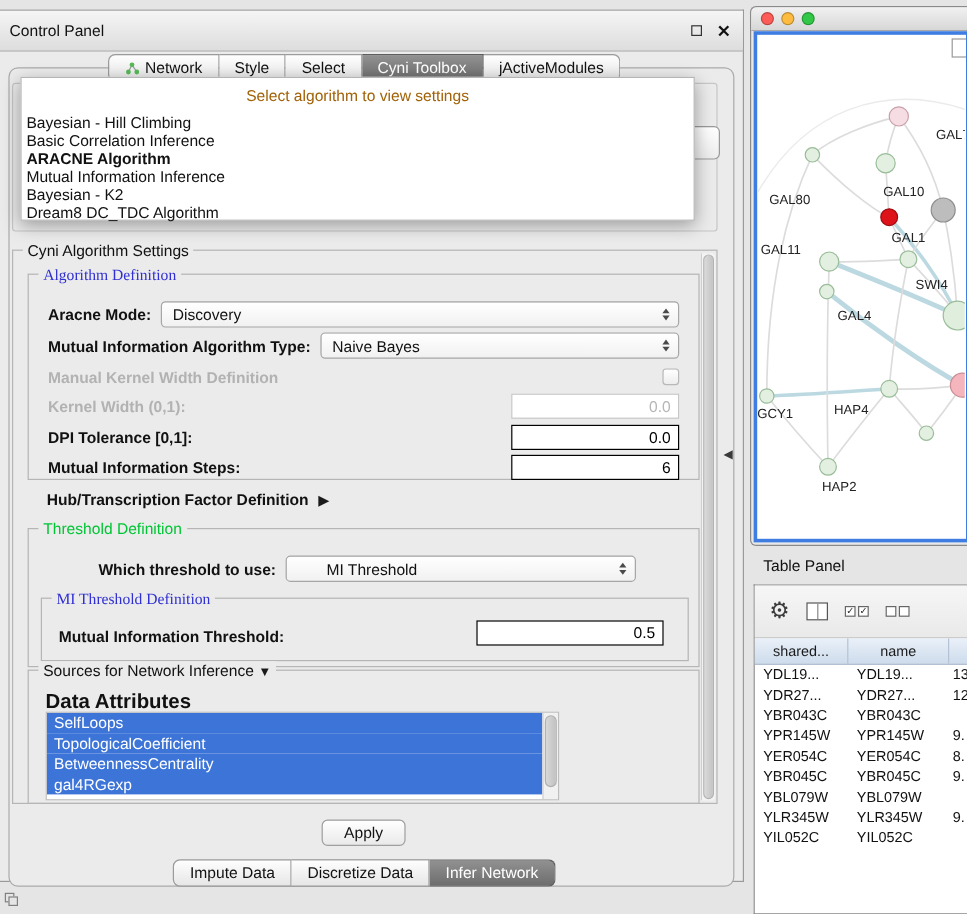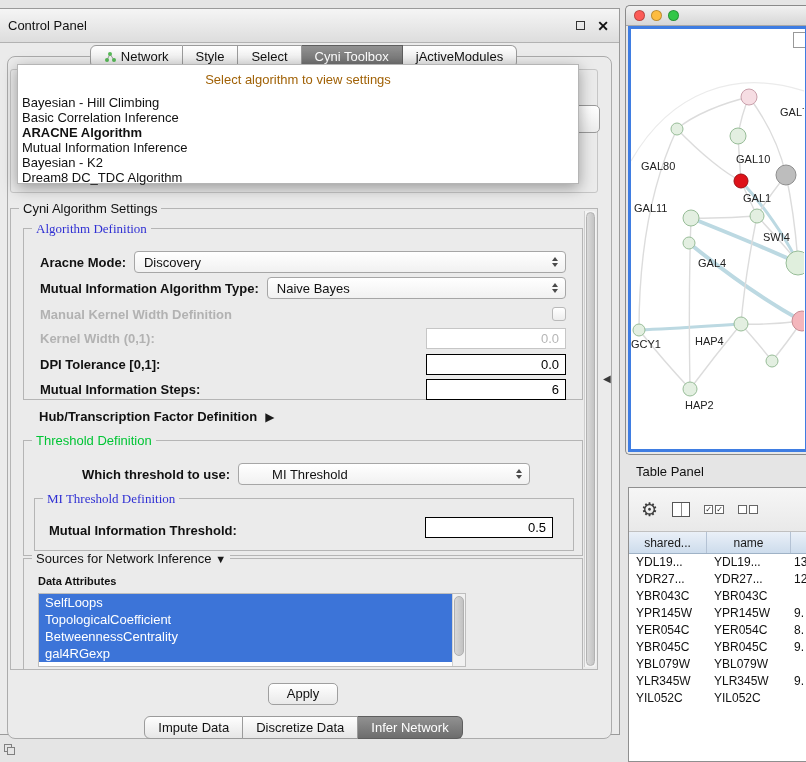--- a/index.html
+++ b/index.html
@@ -70,21 +70,21 @@
   .tri-dn { width:0; height:0; border-left:3.5px solid transparent; border-right:3.5px solid transparent;
         border-top:4px solid #4a4a4a; }
   .tfield { width:140px; height:21px; border:1px solid #000000; background:#fff;
         text-align:right; padding:0 6px; font-size:13px; font-family:inherit; }
   .tfield.dis { border-color:#c6c6c6; color:#b6b6b6; }
   .cb { width:14px; height:14px; border:1px solid #b9b9b9; border-radius:3px;
         background:linear-gradient(#fff,#ededed); }
   .hub-row { position:absolute; left:28px; top:200px; display:flex; align-items:center; gap:8px; }
   .hub-arrow { font-size:12px; color:#1a1a1a; }
   .src-arrow { font-size:11px; color:#1a1a1a; }
-  .attr-label { position:absolute; left:14px; top:16px; font-weight:bold; font-size:11px; }
+  .attr-label { position:absolute; left:14px; top:16px; font-weight:bold; font-size:17px; }
   .attr-list { position:absolute; left:14px; top:34px; width:428px; height:74px;
         background:#fff; border:1px solid #bdbdbd; overflow:hidden; }
   .attr-item { height:17px; line-height:17px; width:calc(100% - 13px); background:#3c74d8;
         color:#fff; font-size:13px; padding-left:6px; }
   .attr-sb { position:absolute; right:0; top:0; bottom:0; width:13px; background:#f1f1f1;
         border-left:1px solid #d0d0d0; }
   .attr-sb .thumb { margin:2px 1px; height:60px; background:linear-gradient(90deg,#d8d8d8,#c2c2c2);
         border:1px solid #b0b0b0; border-radius:5px; }
   .set-sb { position:absolute; right:1px; top:2px; bottom:2px; width:12px; background:#f3f3f3;
         border-left:1px solid #cfcfcf; border-radius:0 3px 3px 0; }
@@ -246,21 +246,21 @@
               <i class="tri-up"></i>
               <i class="tri-dn"></i>
             </span>
         </div>
       </div>
       <div class="group migrp">
         <span class="gtitle blue">MI Threshold Definition</span>
         <div class="row" style="left:14px;right:20px;top:17px;height:22px;align-items:flex-end;">
           <span class="lbl">Mutual Information Threshold:</span>
           <span class="spacer"></span>
-          <input class="tfield" style="width: 128px;" value="0.5">
+          <input class="tfield" style="width: 156px;" value="0.5">
         </div>
       </div>
     </div>
 
     <div class="group srcgrp">
       <span class="gtitle">
         <span>Sources for Network Inference</span>
         <span class="src-arrow">▼</span>
       </span>
       <div class="attr-label">Data Attributes</div>

